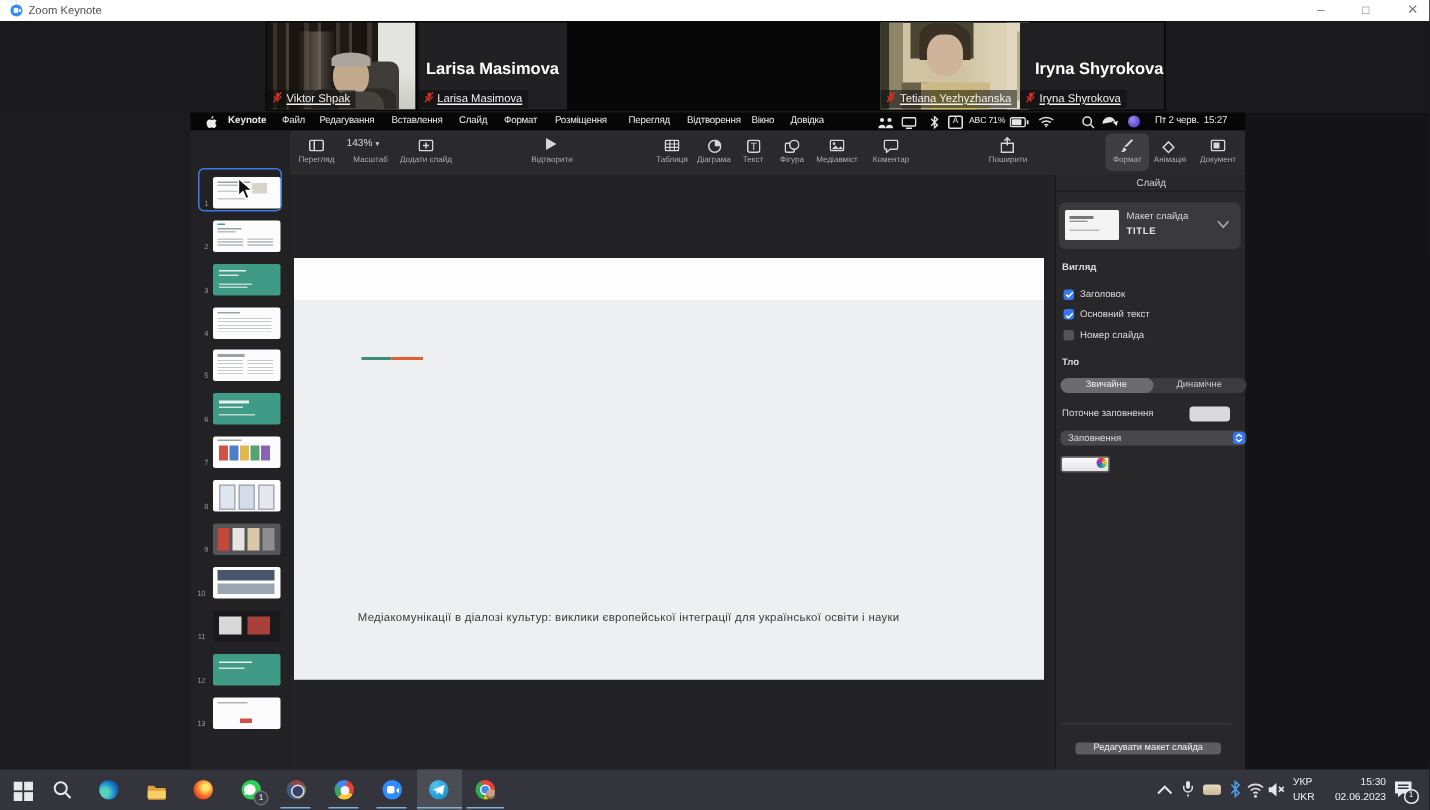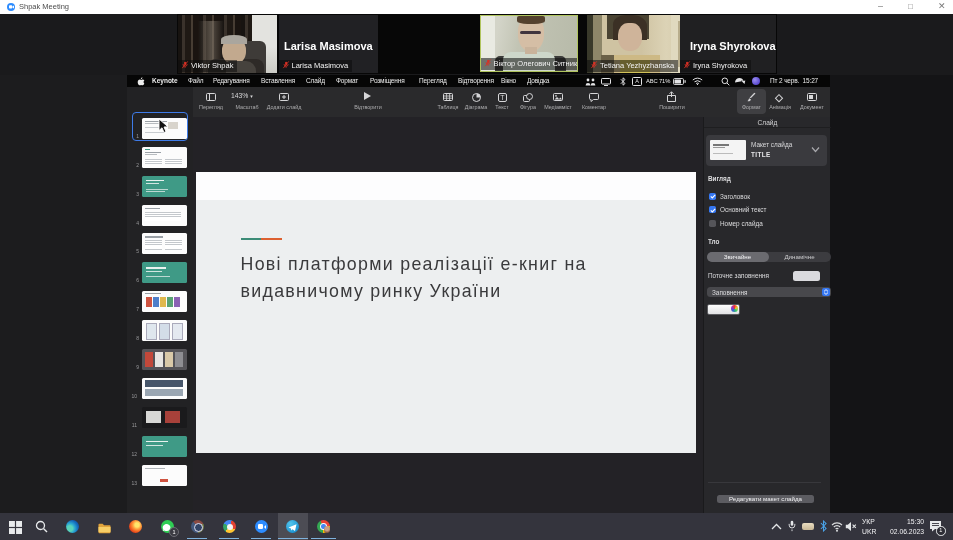--- a/index.html
+++ b/index.html
@@ -9,21 +9,21 @@
   
   #titlebar{left:0;top:0;width:953px;height:14px;background:#fff;}
   #zlogo{left:7px;top:3px;width:8px;height:8px;border-radius:50%;background:#2d8cff;
          color:#fff;font-size:6px;font-weight:bold;text-align:center;line-height:8px;}
   #ztitle{left:19px;top:2px;font-size:7.5px;color:#4d4d4d;line-height:10px;}
   .wbtn{top:0px;color:#7a7a7a;font-size:9px;line-height:13px;}
   
   #strip{left:0;top:14px;width:953px;height:61px;background:#1a1a1c;}
   .tile{position:absolute;top:1px;height:58px;width:99px;background:#212124;overflow:hidden;}
   .vlabel{position:absolute;left:0;bottom:1px;height:12px;background:rgba(13,13,13,.55);
-          color:#f2f2f2;font-size:7.5px;line-height:12px;padding:0 4px 0 13px;white-space:nowrap;}
+          color:#f2f2f2;font-size:7.5px;line-height:12px;padding:0 4px 0 13px;white-space:nowrap;text-decoration:underline;}
   .micico{position:absolute;left:3px;bottom:3px;width:8px;height:8px;}
   .bigname{position:absolute;color:#fff;font-weight:bold;font-size:11px;}
   
   #menubar{left:127px;top:75px;width:703px;height:12px;background:#060606;color:#ececec;
            font-size:6.5px;letter-spacing:-0.15px;line-height:12px;}
   #menubar span{position:absolute;top:0;white-space:nowrap;}
   
   #toolbar{left:193px;top:87px;width:637px;height:30px;background:#2a2a2c;}
   .tbi{position:absolute;color:#d6d6d8;font-size:8px;line-height:10px;text-align:center;}
   .tbl{position:absolute;color:#adadaf;font-size:5.4px;line-height:7px;text-align:center;white-space:nowrap;}
@@ -50,21 +50,21 @@
 <body>
 <div id="leftband" class="abs"></div>
 <div id="rightband" class="abs"></div>
 
 <div id="titlebar" class="abs">
   <div id="zlogo" class="abs"></div>
   <svg class="abs" style="left:8.5px;top:5px;" width="5" height="4" viewBox="0 0 5 4">
       <rect x="0" y="0.2" width="3.2" height="3.4" rx="0.8" fill="#fff"></rect>
       <path d="M3.4 1.6 L5 0.6 V3.4 L3.4 2.4 Z" fill="#fff"></path>
     </svg>
-  <div id="ztitle" class="abs">Shpak Meeting</div>
+  <div id="ztitle" class="abs">Zoom Keynote</div>
   <div class="abs wbtn" style="left:878px;">–</div>
   <div class="abs wbtn" style="left:908px;font-size:8px;">□</div>
   <div class="abs wbtn" style="left:938px;">✕</div>
 </div>
 
 <div id="strip" class="abs">
   <div class="abs" style="left:177px;top:0;width:600px;height:60px;background:#070707;"></div>
   <div class="tile" id="t1" style="left:178px;">
     <div class="abs" style="left:0;top:0;width:74px;height:58px;background:repeating-linear-gradient(90deg,#171310 0 4px,#3a322b 4px 7px,#1f1914 7px 13px,#473d33 13px 15px,#1a1410 15px 21px);"></div>
     <div class="abs" style="left:20px;top:6px;width:26px;height:52px;background:linear-gradient(90deg,rgba(150,140,125,0) 0,rgba(145,135,122,.5) 50%,rgba(150,140,125,0) 100%);"></div>
@@ -86,39 +86,20 @@
   <div class="tile" id="t2" style="left:278.5px;">
     <div class="bigname" style="left:5.5px;top:25px;">Larisa Masimova</div>
     <div class="vlabel"><svg class="micico" width="8" height="9" viewBox="0 0 8 9">
           <g fill="none" stroke="#d93025" stroke-width="1">
             <rect x="3" y="0.8" width="2.2" height="3.6" rx="1.1" fill="#d93025" stroke="none"></rect>
             <path d="M1.8 3.5a2.3 2.3 0 0 0 4.6 0"></path>
             <line x1="4.1" y1="6" x2="4.1" y2="7.6"></line>
             <line x1="1" y1="8" x2="7" y2="0.5"></line>
           </g>
         </svg>Larisa Masimova</div>
-  </div>
-  <div class="tile" id="t4" style="left:479.5px;border:1.5px solid #b0c45e;width:96px;height:55px;">
-    <div class="abs" style="left:0;top:0;width:96px;height:55px;background:linear-gradient(100deg,#d3d4c8 0 18%,#c2c4b4 40%,#b7baa9 100%);"></div>
-    <div class="abs" style="left:0px;top:0px;width:14px;height:55px;background:#e9eae2;"></div>
-    <div class="abs" style="left:14px;top:40px;width:11px;height:15px;background:#3b3b39;border-radius:5px 0 0 0;"></div>
-    <div class="abs" style="left:73px;top:40px;width:12px;height:15px;background:#3b3b39;border-radius:0 5px 0 0;"></div>
-    <div class="abs" style="left:22px;top:36px;width:52px;height:19px;background:#cdd7ca;border-radius:8px 8px 0 0;"></div>
-    <div class="abs" style="left:37px;top:1px;width:26px;height:34px;background:#d5bea5;border-radius:40% 40% 46% 46%;"></div>
-    <div class="abs" style="left:36px;top:0px;width:28px;height:8px;background:#54412e;border-radius:2px 2px 38% 38%;"></div>
-    <div class="abs" style="left:39.5px;top:14.5px;width:21px;height:3.8px;background:rgba(38,28,42,.85);border-radius:1.8px;"></div>
-    <div class="abs" style="left:44px;top:31px;width:12px;height:7px;background:#c9b39b;"></div>
-    <div class="vlabel" style="right:0;"><svg class="micico" width="8" height="9" viewBox="0 0 8 9">
-          <g fill="none" stroke="#d93025" stroke-width="1">
-            <rect x="3" y="0.8" width="2.2" height="3.6" rx="1.1" fill="#d93025" stroke="none"></rect>
-            <path d="M1.8 3.5a2.3 2.3 0 0 0 4.6 0"></path>
-            <line x1="4.1" y1="6" x2="4.1" y2="7.6"></line>
-            <line x1="1" y1="8" x2="7" y2="0.5"></line>
-          </g>
-        </svg>Віктор Олегович Ситник</div>
   </div>
   <div class="tile" id="t5" style="left:587px;">
     <div class="abs" style="left:0;top:0;width:99px;height:58px;background:linear-gradient(90deg,#cfc3a2 0 55%,#dcd3b6 80%,#d4caaa 100%);"></div>
     <div class="abs" style="left:0;top:0;width:6px;height:58px;background:#39392a;"></div>
     <div class="abs" style="left:6px;top:0;width:9px;height:58px;background:#8d8669;"></div>
     <div class="abs" style="left:20px;top:0;width:42px;height:24px;background:#4a4433;"></div>
     <div class="abs" style="left:84px;top:0;width:15px;height:58px;background:#e0d9bf;"></div>
     <div class="abs" style="left:91px;top:6px;width:2px;height:46px;background:#b8ad8c;"></div>
     <div class="abs" style="left:26px;top:0px;width:34px;height:25px;background:#3b3025;border-radius:38% 44% 0 0;"></div>
     <div class="abs" style="left:31px;top:8px;width:24px;height:28px;background:#cfb49a;border-radius:42% 42% 46% 46%;"></div>
@@ -357,21 +338,21 @@
 </div>
 <svg class="abs" style="left:158px;top:119px;z-index:5;" width="11" height="15" viewBox="0 0 11 15">
     <path d="M1 0 L1 11.5 L4 8.8 L6 13.5 L8 12.6 L6 8 L10 7.8 Z" fill="#111" stroke="#fff" stroke-width="0.9"></path>
   </svg>
 
 <div id="canvas" class="abs">
   <div id="slide">
     <div id="slidegray"></div>
     <div class="abs" style="left:45.5px;top:66px;width:19.6px;height:2px;background:#3c8c77;"></div>
     <div class="abs" style="left:65.1px;top:66px;width:21.4px;height:2px;background:#dd6030;"></div>
-    <div class="abs" style="left:45px;top:79.5px;font-size:17.8px;line-height:26.8px;color:#3a3a3c;letter-spacing:1.3px;font-weight:500;white-space:nowrap;">Нові платформи реалізації е-книг на<br>видавничому ринку України</div>
+    <div class="abs" style="left:43px;top:235px;font-size:7.6px;color:#3a3a3c;letter-spacing:.2px;">Медіакомунікації в діалозі культур: виклики європейської інтеграції для української освіти і науки</div>
   </div>
 </div>
 
 <div id="panel" class="abs">
   <div class="plbl" style="left:0;top:1.5px;width:127px;text-align:center;font-size:6.6px;color:#d2d2d4;">Слайд</div>
   <div class="abs" style="left:0;top:9.5px;width:127px;height:1px;background:#1e1e20;"></div>
   <div class="abs" style="left:2px;top:18px;width:121px;height:31px;background:#3a3a3e;border-radius:4px;">
     <div class="abs" style="left:4px;top:5px;width:36px;height:20px;background:#f4f4f4;border-radius:1px;">
       <div class="abs" style="left:3px;top:4px;width:16px;height:1.5px;background:#777;"></div>
       <div class="abs" style="left:3px;top:7px;width:12px;height:1px;background:#999;"></div>

